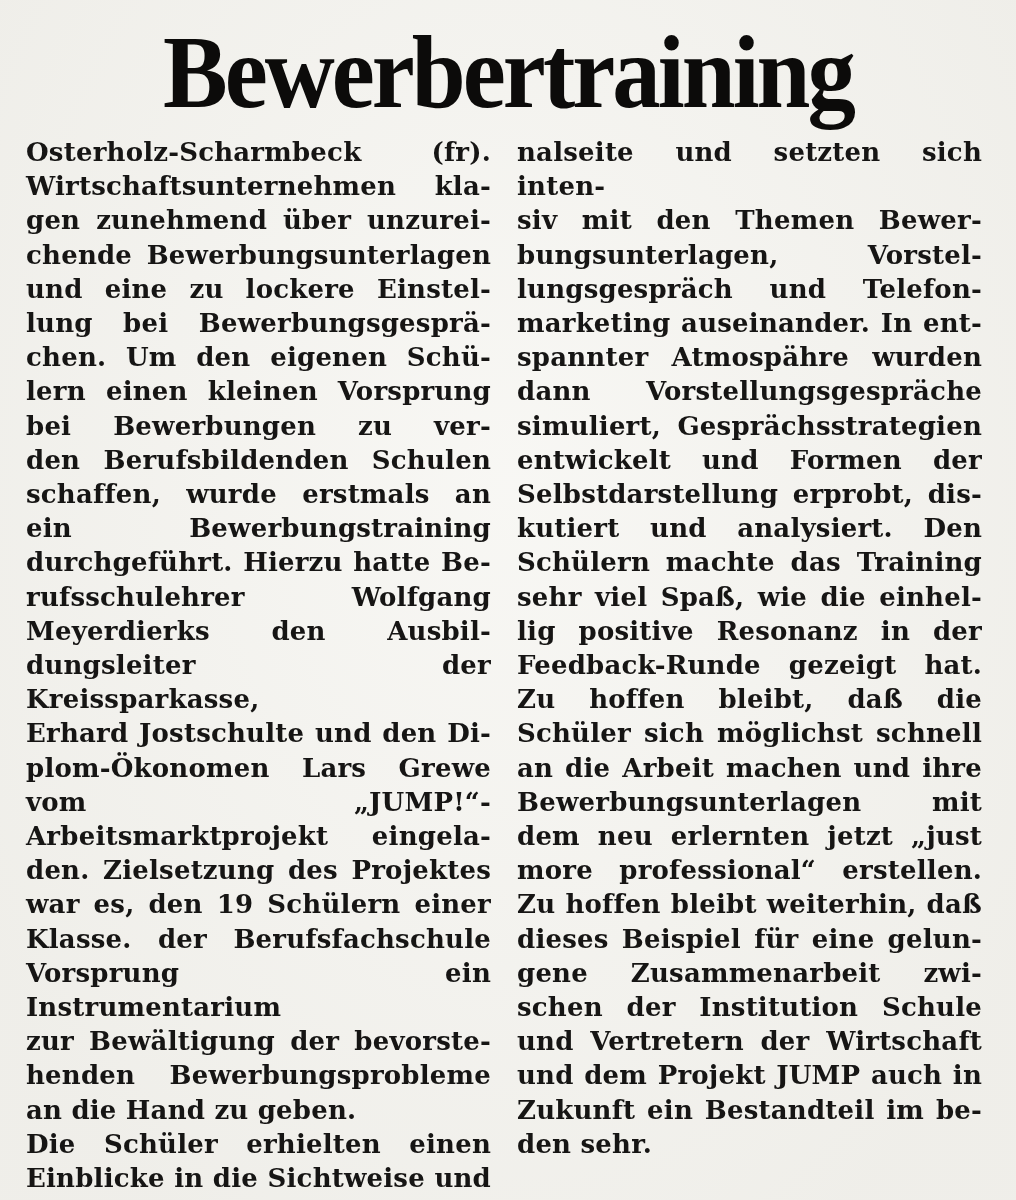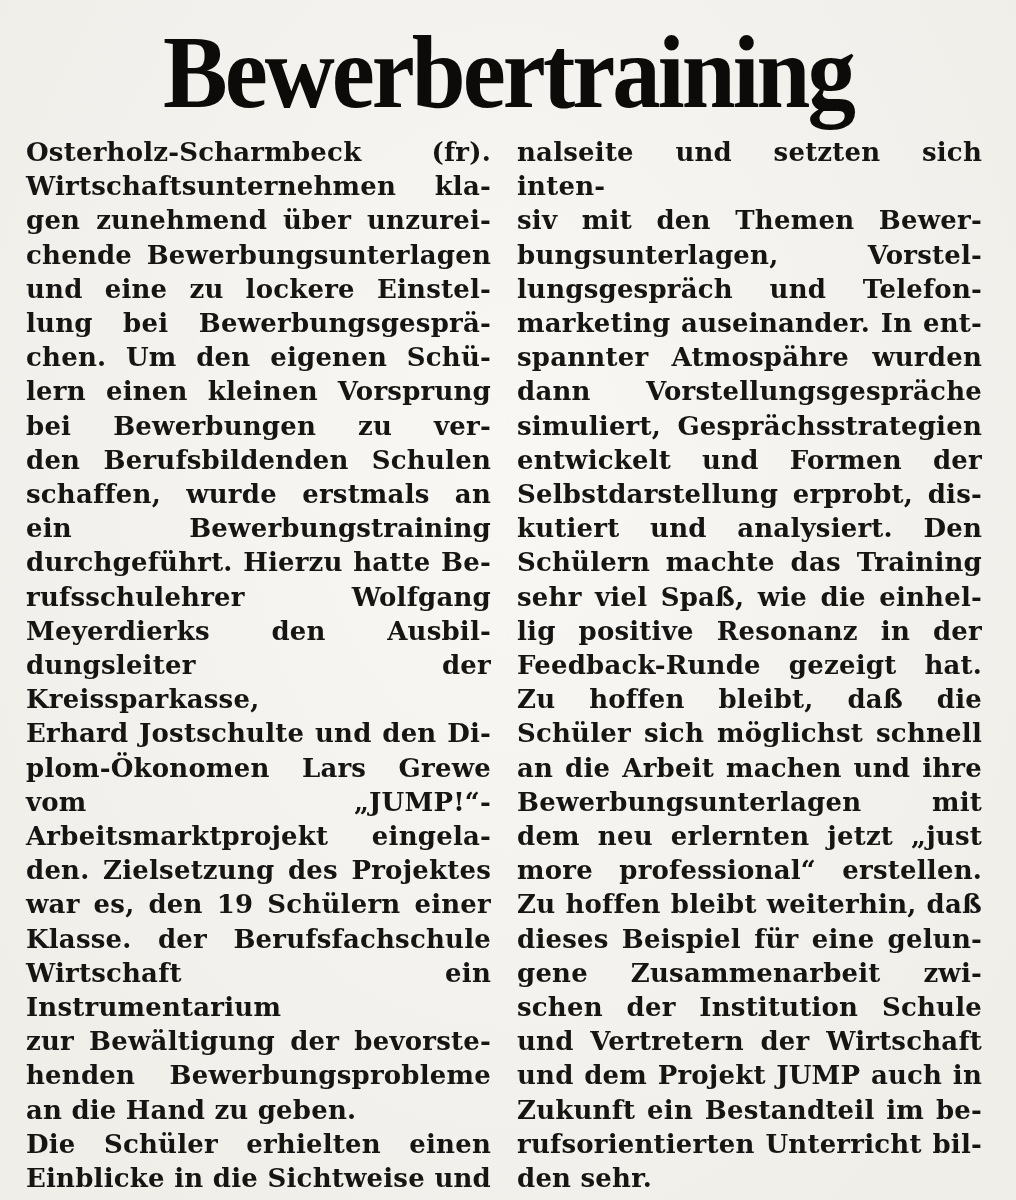--- a/index.html
+++ b/index.html
@@ -86,21 +86,21 @@
         <div class="line j">rufsschulehrer Wolfgang</div>
         <div class="line j">Meyerdierks den Ausbil-</div>
         <div class="line j">dungsleiter der Kreissparkasse,</div>
         <div class="line j">Erhard Jostschulte und den Di-</div>
         <div class="line j">plom-Ökonomen Lars Grewe</div>
         <div class="line j">vom „JUMP!“-</div>
         <div class="line j">Arbeitsmarktprojekt eingela-</div>
         <div class="line j">den. Zielsetzung des Projektes</div>
         <div class="line j">war es, den 19 Schülern einer</div>
         <div class="line j">Klasse. der Berufsfachschule</div>
-        <div class="line j">Wirtschaft ein Instrumentarium</div>
+        <div class="line j">Vorsprung ein Instrumentarium</div>
         <div class="line j">zur Bewältigung der bevorste-</div>
         <div class="line j">henden Bewerbungsprobleme</div>
         <div class="line">an die Hand zu geben.</div>
         <div class="line j">Die Schüler erhielten einen</div>
         <div class="line j">Einblicke in die Sichtweise und</div>
         <div class="line j">Erwartungshaltung der Perso-</div>
       </div>
     <div class="column">
         <div class="line j">nalseite und setzten sich inten-</div>
         <div class="line j">siv mit den Themen Bewer-</div>
@@ -123,17 +123,16 @@
         <div class="line j">Bewerbungsunterlagen mit</div>
         <div class="line j">dem neu erlernten jetzt „just</div>
         <div class="line j">more professional“ erstellen.</div>
         <div class="line j">Zu hoffen bleibt weiterhin, daß</div>
         <div class="line j">dieses Beispiel für eine gelun-</div>
         <div class="line j">gene Zusammenarbeit zwi-</div>
         <div class="line j">schen der Institution Schule</div>
         <div class="line j">und Vertretern der Wirtschaft</div>
         <div class="line j">und dem Projekt JUMP auch in</div>
         <div class="line j">Zukunft ein Bestandteil im be-</div>
-        <div class="line j">rufsorientierten Unterricht bil-</div>
         <div class="line">den sehr.</div>
       </div>
   </div>
 </div>
 
 </body></html>

